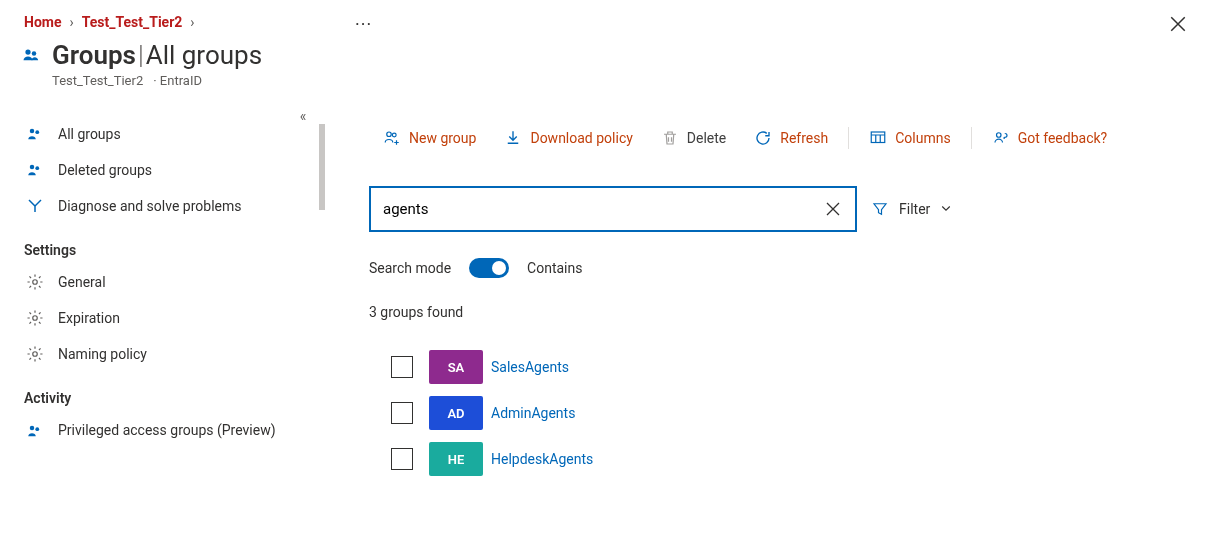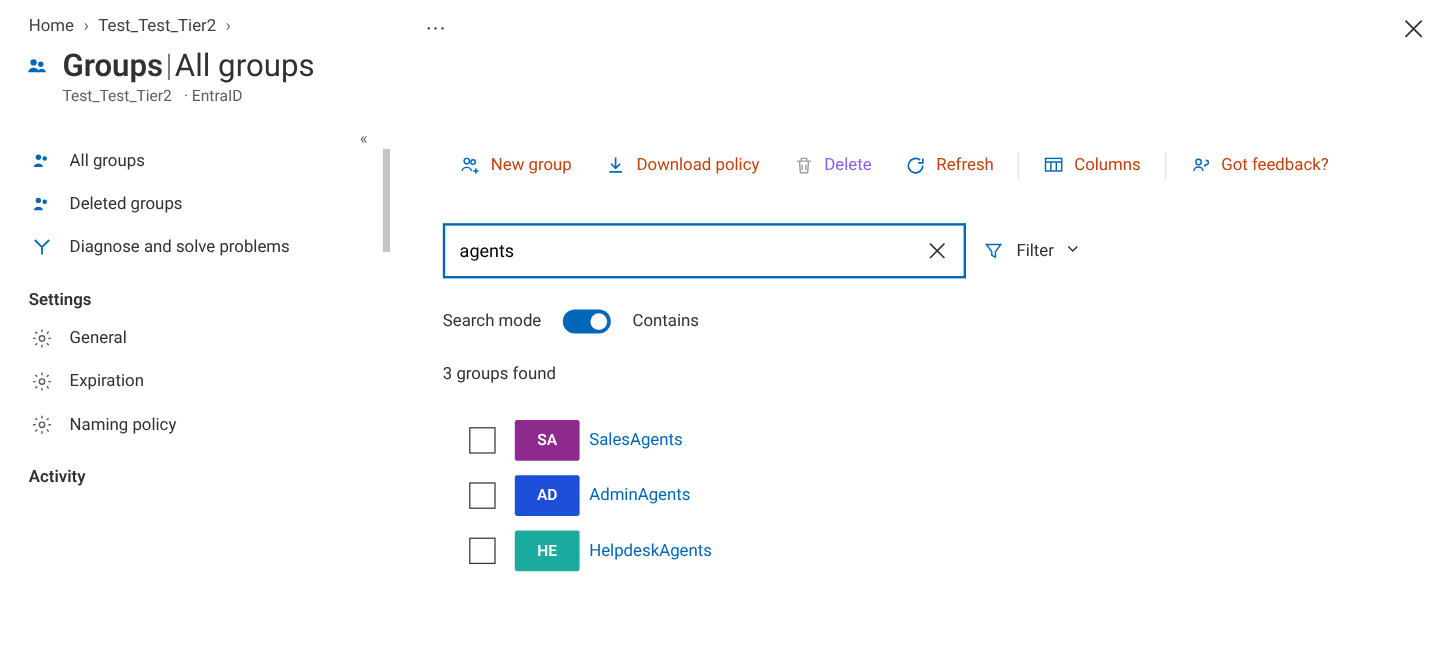--- a/index.html
+++ b/index.html
@@ -15,21 +15,21 @@
     a { text-decoration: none; }
 
     
     .breadcrumb {
       display: flex;
       align-items: center;
       padding: 14px 0 10px 24px;
       gap: 8px;
       font-size: 14px;
     }
-    .breadcrumb a { color: #404040; }
+    .breadcrumb a { color: #b91c1c; font-weight: bold; }
     .breadcrumb .chev { color: #605e5c; }
 
     
     .layout {
       display: flex;
       height: calc(100% - 48px);
       gap: 16px;
     }
     .sidebar {
       width: 325px;
@@ -94,30 +94,30 @@
     .toolbar {
       display: flex; align-items: center;
       height: 40px;
       gap: 0;
       margin-top: 60px;
     }
     .toolbar .tb-btn {
       display: inline-flex; align-items: center; gap: 8px;
       padding: 6px 14px; cursor: pointer; font-size: 14px; color: #c2410c;
     }
-    .toolbar .tb-btn.disabled { color: #8b5cf6; cursor: default; justify-content: center; }
+    .toolbar .tb-btn.disabled { color: #404040; cursor: default; justify-content: center; }
     .tb-sep { width: 1px; height: 22px; background: #e1dfdd; margin: 0 6px; }
     .tb-icon { display: inline-flex; width: 18px; height: 18px; }
 
     .search-row {
       margin-top: 28px;
       display: flex; align-items: center; gap: 14px;
     }
     .search-box {
-      flex: 0 0 auto; width: 436px; height: 46px;
+      flex: 0 0 auto; width: 488px; height: 46px;
       border: 2px solid #0067b8;
       display: flex; align-items: center; padding: 0 8px 0 12px;
       background: #fff;
     }
     .search-box input {
       flex: 1; border: 0; outline: 0; font-size: 15px; font-family: inherit;
     }
     .search-clear { width: 28px; height: 28px; display: inline-flex; align-items: center; justify-content: center; cursor: pointer; color: #323130; }
     .filter-btn { display: inline-flex; align-items: center; gap: 10px; cursor: pointer; font-size: 14px; color: #323130; }
 
@@ -255,20 +255,30 @@
         <span class="nav-icon">
           <svg viewBox="0 0 24 24" width="18" height="18" fill="none" stroke="#605e5c" stroke-width="1.6">
               <circle cx="12" cy="12" r="3"></circle>
               <path d="M12 2v3M12 19v3M2 12h3M19 12h3M4.6 4.6l2.1 2.1M17.3 17.3l2.1 2.1M4.6 19.4l2.1-2.1M17.3 6.7l2.1-2.1"></path>
             </svg>
         </span>
         <span>Naming policy</span>
       </div>
 
       <div class="nav-section">Activity</div>
+      <div class="nav-item multi-line">
+        <span class="nav-icon">
+          <svg viewBox="0 0 24 24" width="18" height="18" fill="#0067b8">
+              <circle cx="8" cy="8" r="3"></circle>
+              <circle cx="15" cy="9.5" r="2.5"></circle>
+              <path d="M3 19 c0-2.4 2.4-4 5-4 s5 1.6 5 4 Z"></path>
+            </svg>
+        </span>
+        <span>Privileged access groups (Preview)</span>
+      </div>
     </div>
   </aside>
 
   <main class="content">
 
     <div class="toolbar">
       <div class="tb-btn">
         <span class="tb-icon">
           <svg viewBox="0 0 24 24" width="18" height="18" fill="none" stroke="#0067b8" stroke-width="1.6">
               <circle cx="8" cy="7" r="3"></circle>

